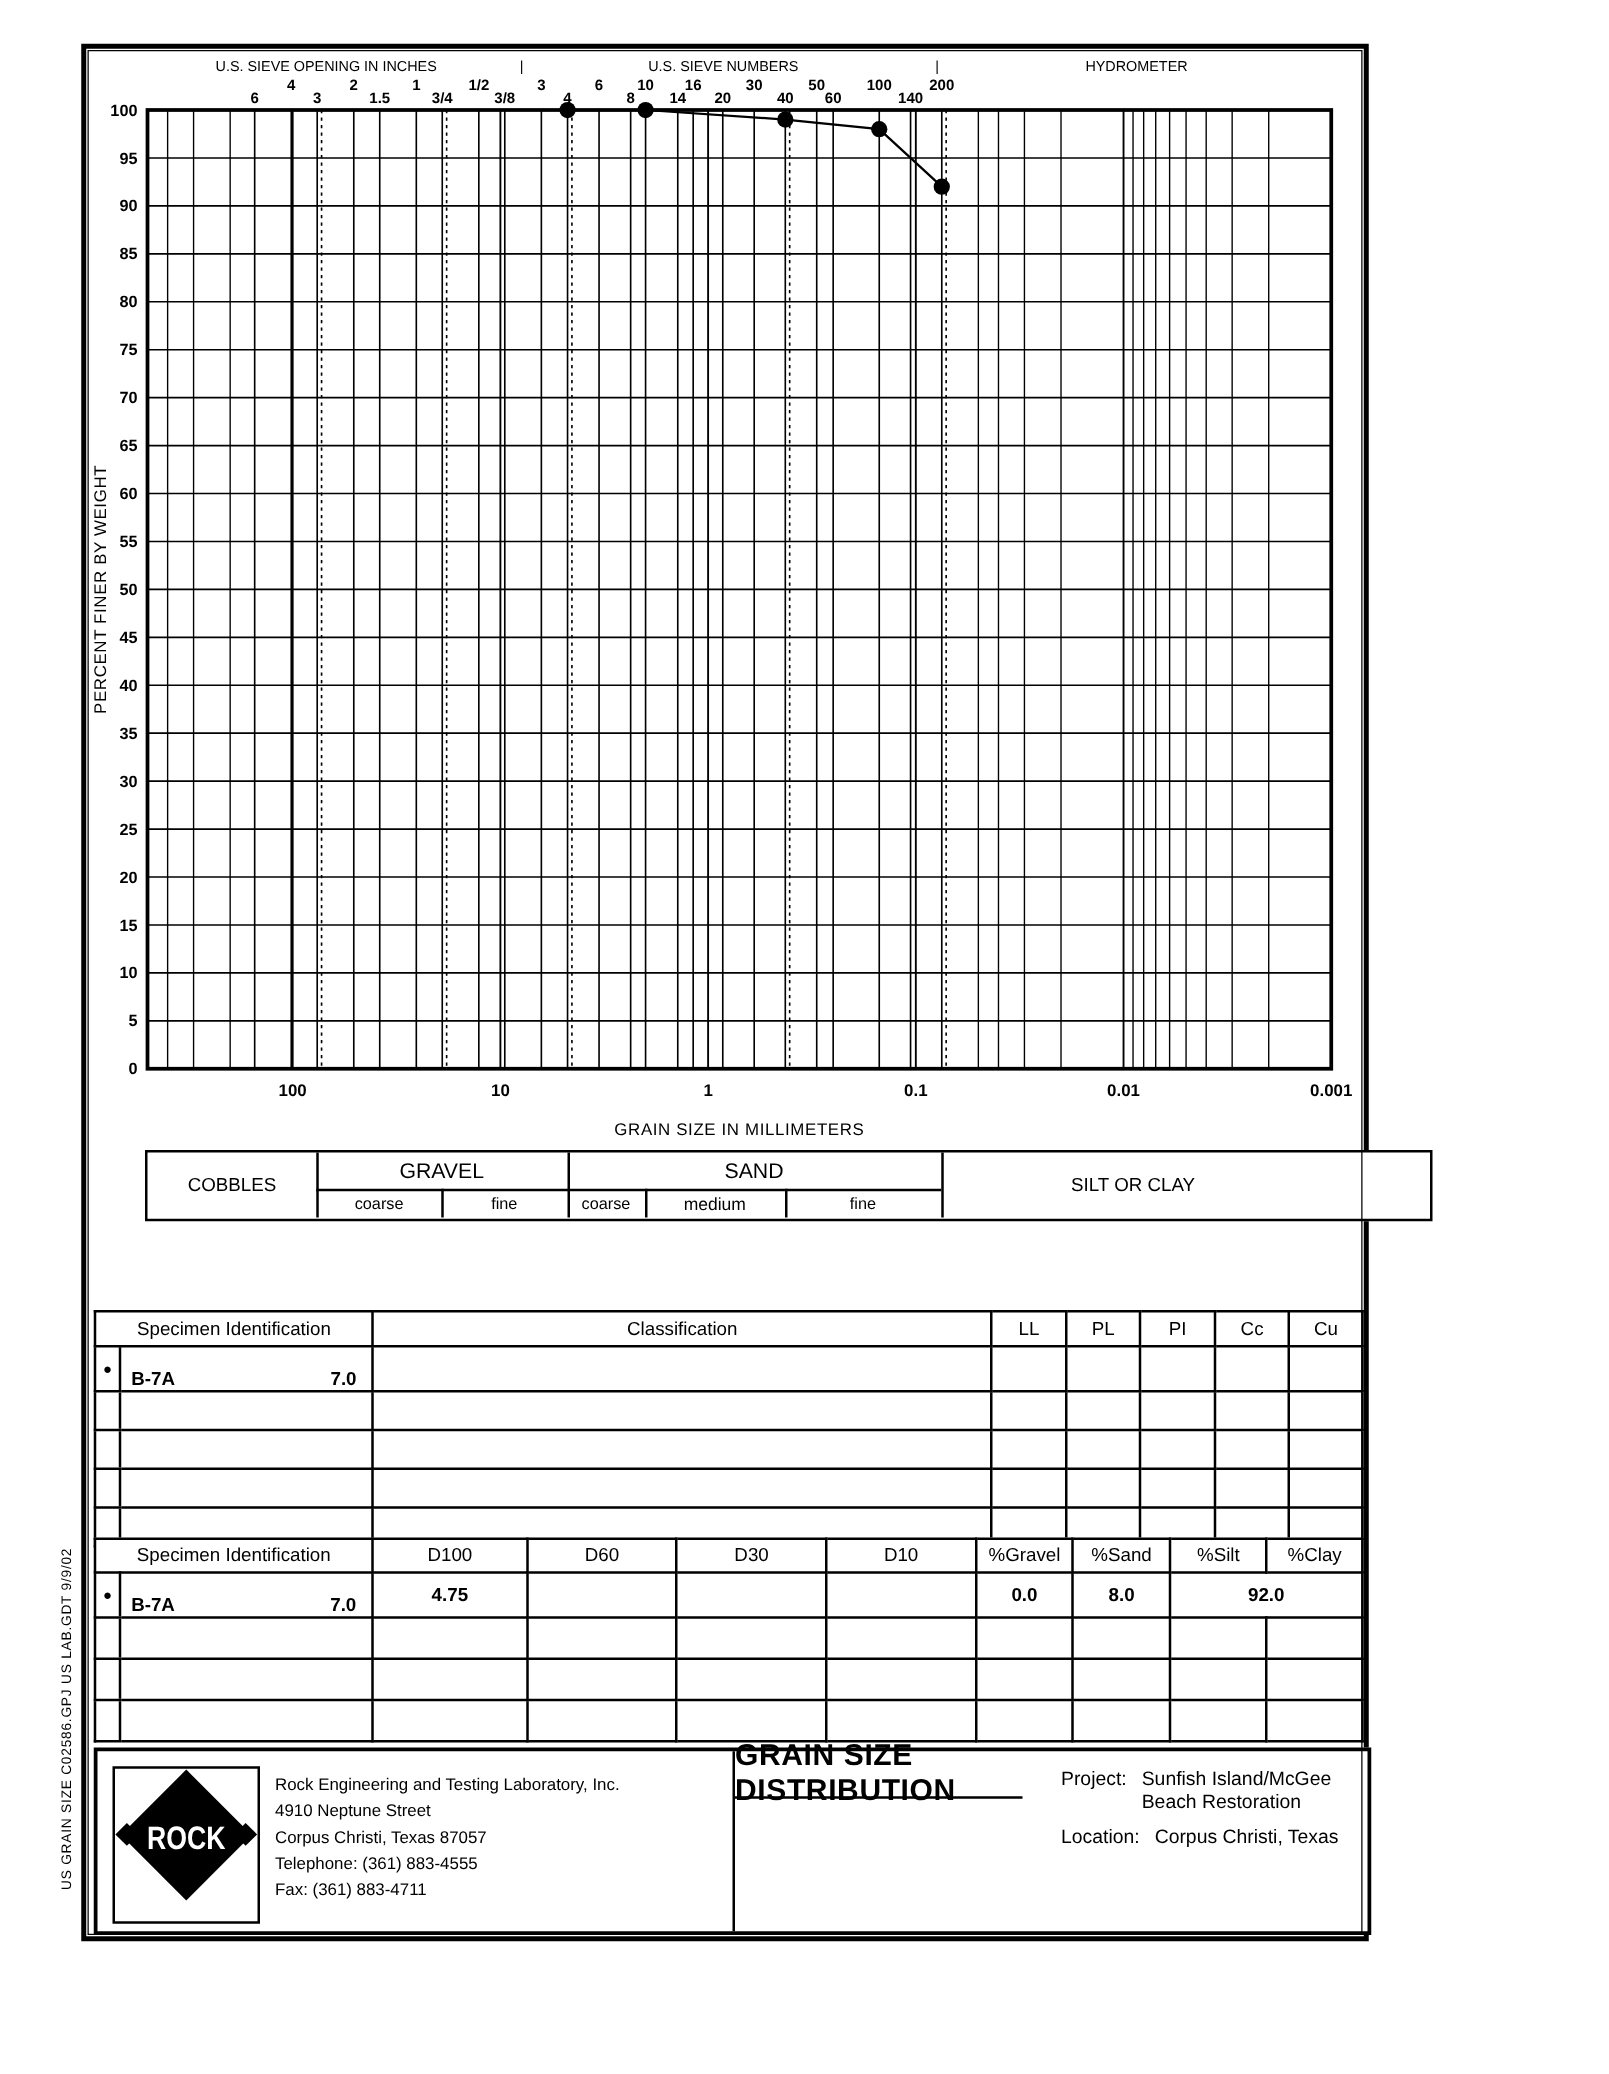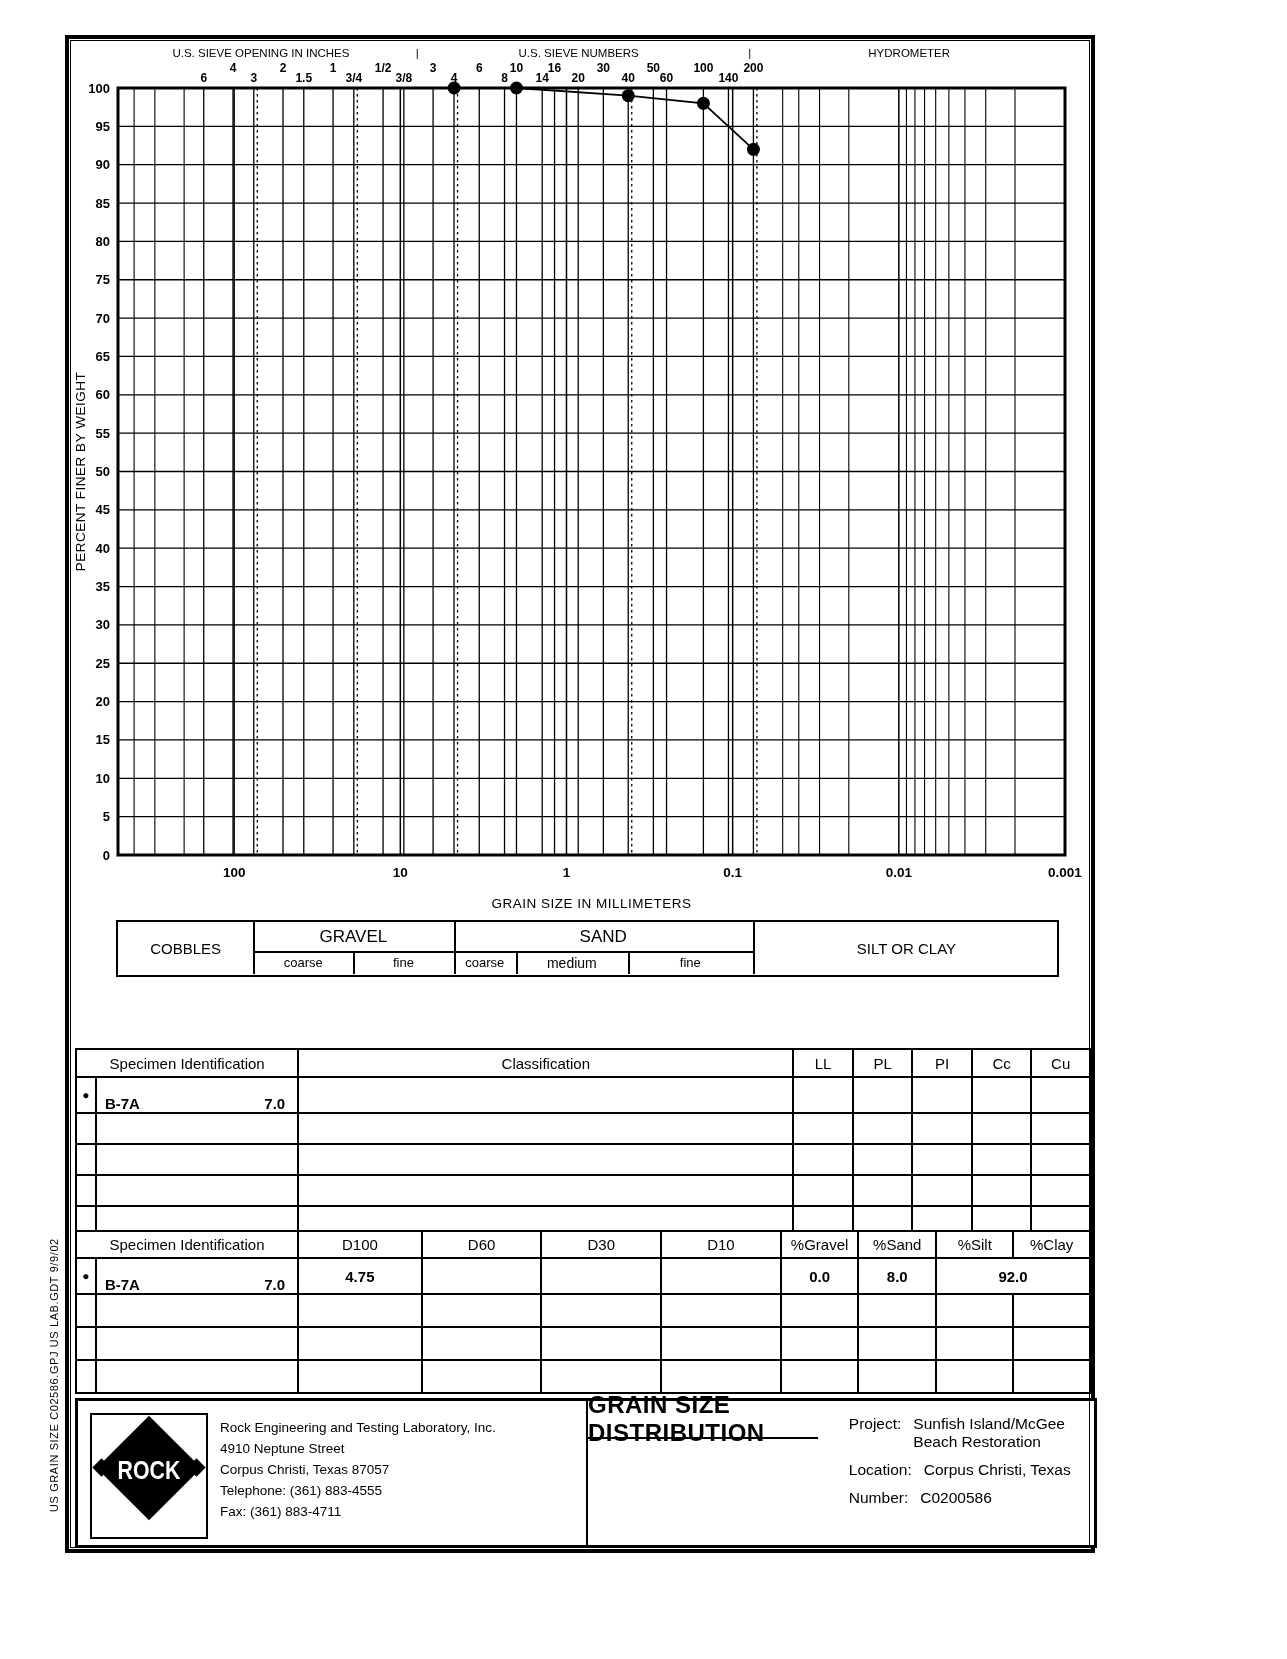--- a/index.html
+++ b/index.html
@@ -7,21 +7,21 @@
     width:1287px;height:1659px;background:#ffffff;position:relative;
     font-family:"Liberation Sans", sans-serif;color:#000;
   }
   .sheet{
     position:absolute;left:65px;top:35px;width:1030px;height:1518px;
     border:4px solid #000;box-sizing:border-box;background:#fff;
   }
   .sheet::after{content:"";position:absolute;inset:1px;border:1px solid #000;pointer-events:none;}
   #chart{position:absolute;left:0;top:0;width:1030px;height:880px;}
   
-  #fracbar{position:absolute;left:47px;top:881px;width:943px;height:57px;
+  #fracbar{position:absolute;left:47px;top:881px;width:1030px;height:57px;
     border:2.5px solid #000;box-sizing:border-box;background:#fff;}
   .fb{position:absolute;display:flex;align-items:center;justify-content:center;white-space:nowrap;}
   .fb-line{position:absolute;background:#000;}
   
   table{border-collapse:collapse;table-layout:fixed;position:absolute;left:6px;background:#fff;}
   #table1{top:1009px;}
   #table2{top:1191px;}
   th,td{border:2px solid #000;padding:0;text-align:center;font-size:15px;overflow:hidden;white-space:nowrap;height:29px;}
   th{font-weight:400;text-align:center;}
   td.sym{border-right:1px solid #000;font-size:12px;}
@@ -385,20 +385,16 @@
       <div class="doc-title">GRAIN SIZE DISTRIBUTION</div>
       <div class="fields" id="footer-fields">
           <div class="field">
             <span>Project:</span>
             <span>Sunfish Island/McGee Beach Restoration</span>
           </div>
           <div class="field">
             <span>Location:</span>
             <span>Corpus Christi, Texas</span>
           </div>
-          <div class="field">
-            <span>Number:</span>
-            <span>C0200586</span>
-          </div>
         </div>
     </div>
   </div>
 </div>
 
 </body></html>

